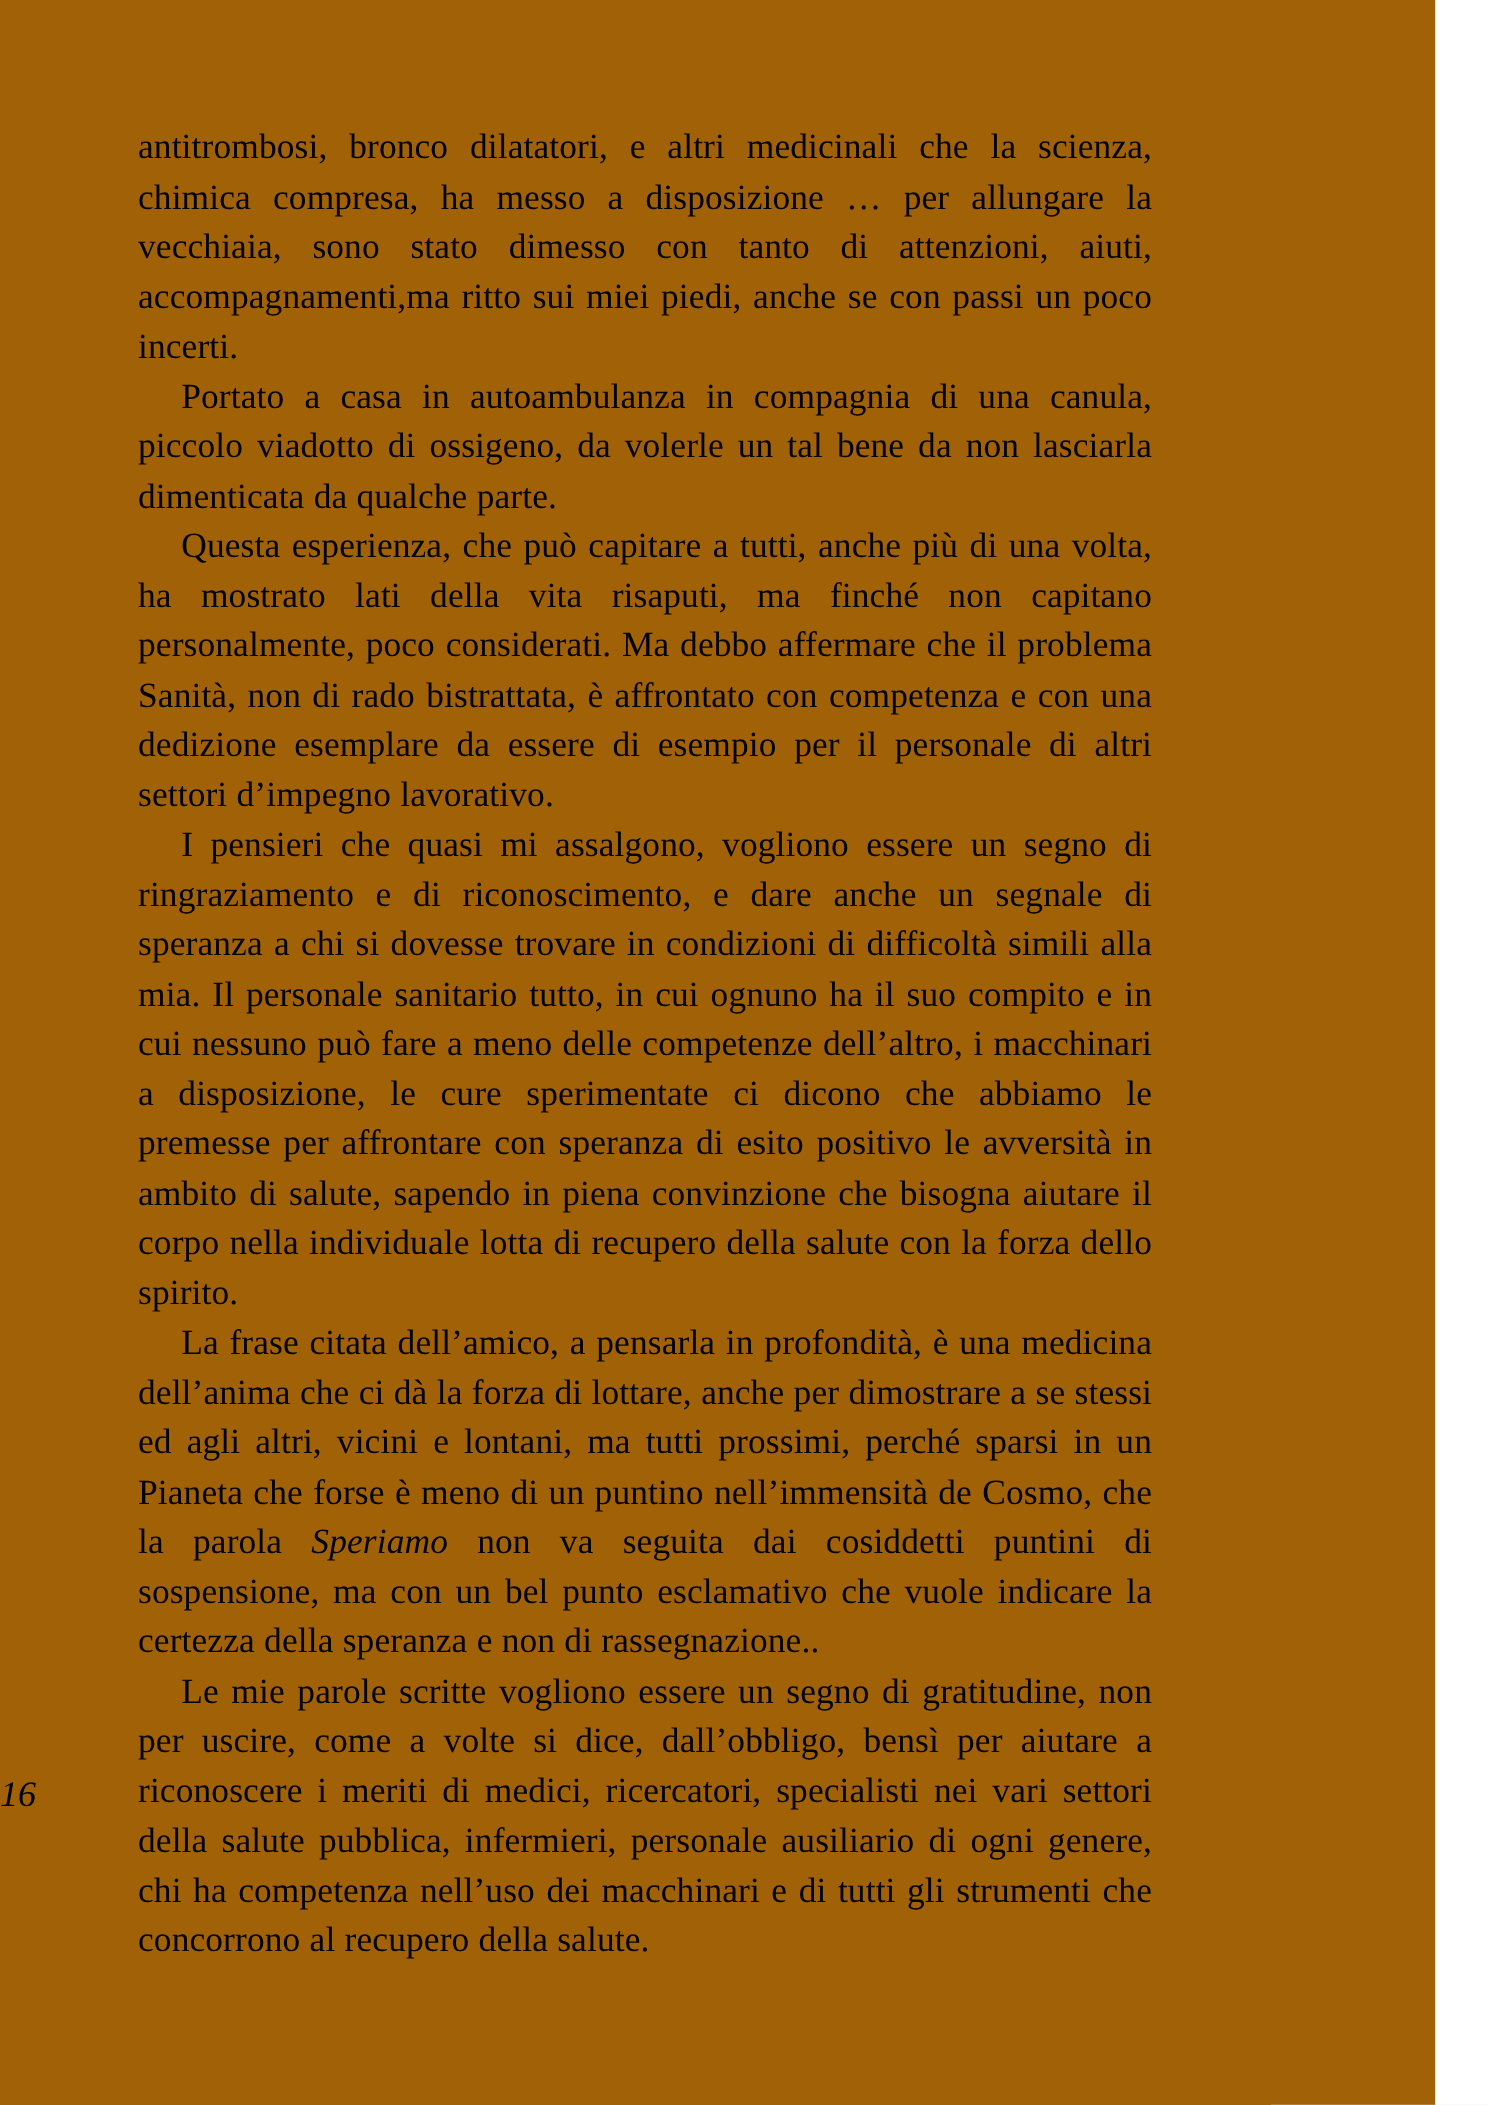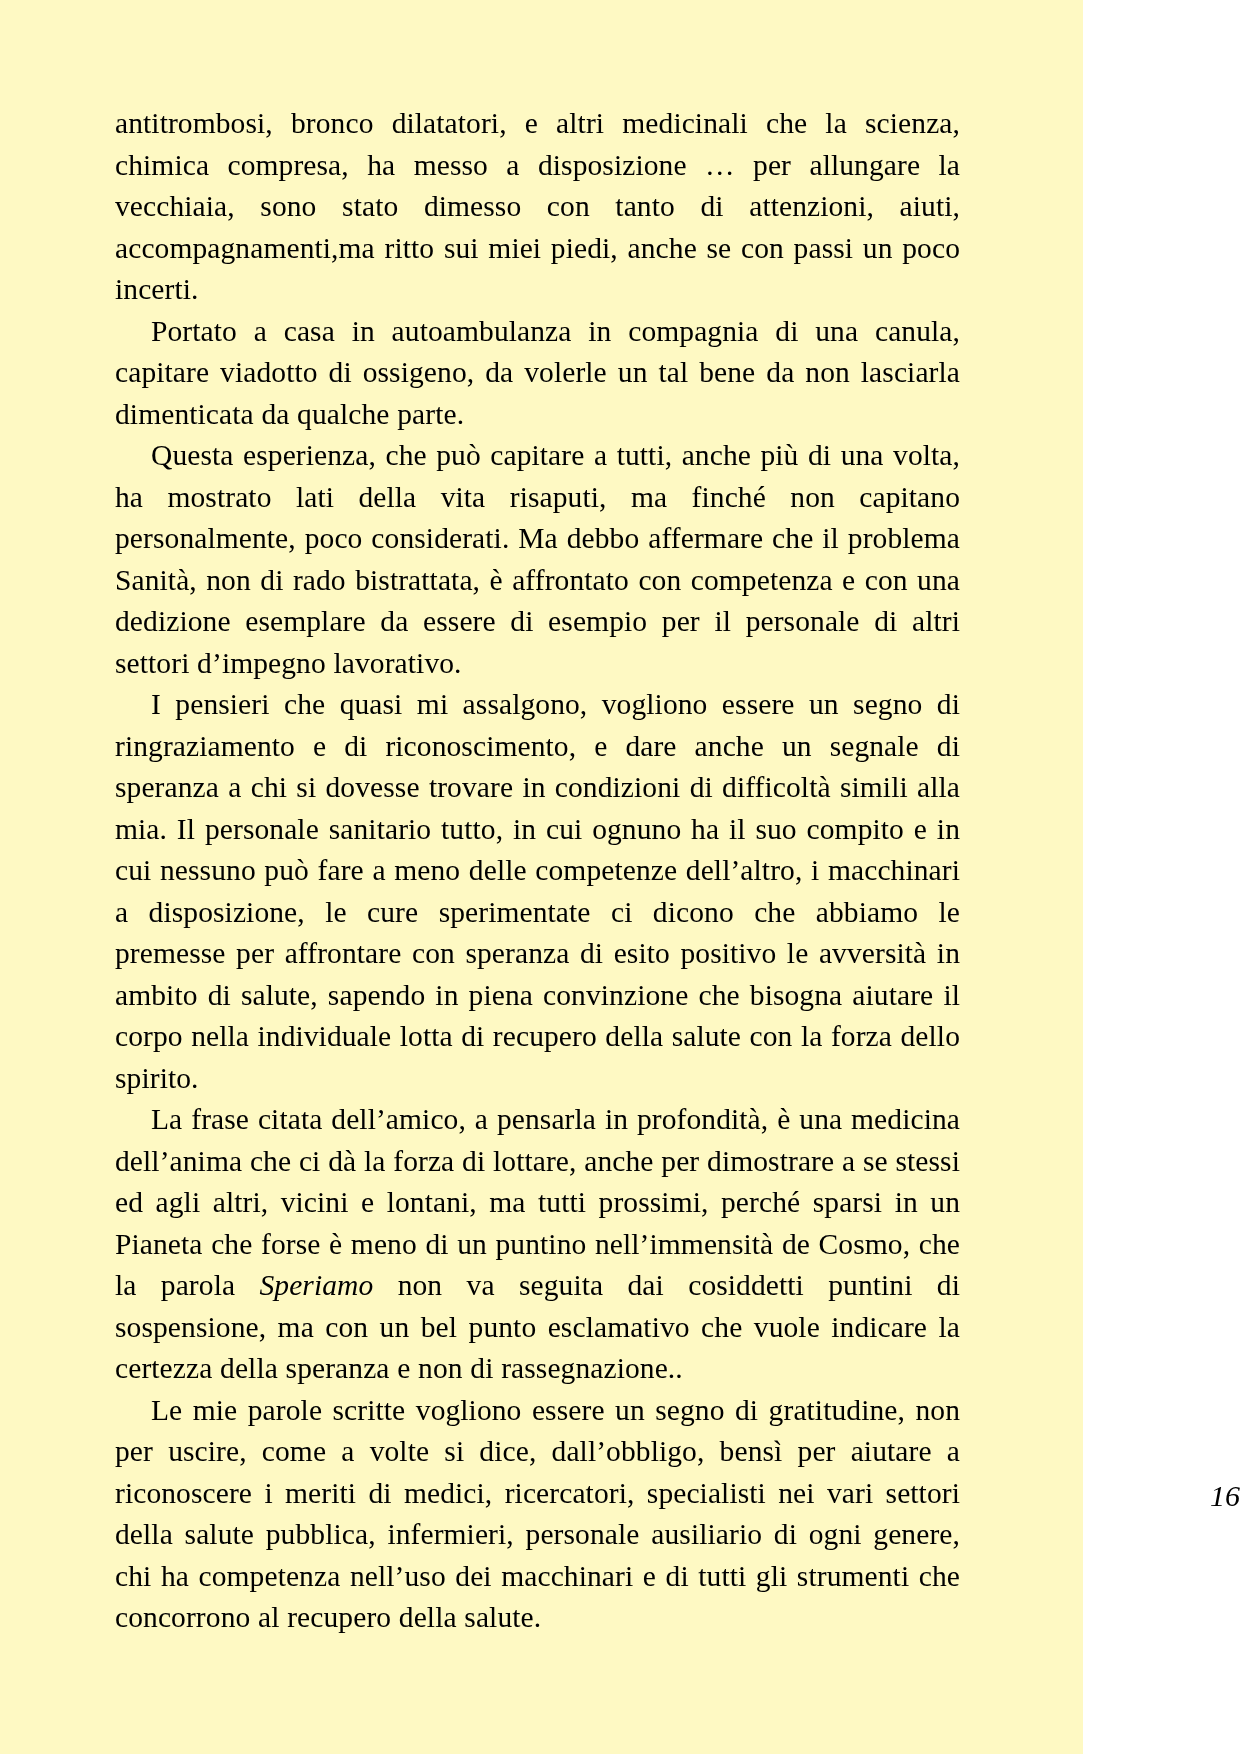--- a/index.html
+++ b/index.html
@@ -13,23 +13,23 @@
     font-family: "Liberation Serif", "DejaVu Serif", serif;
     color: #000000;
     position: relative;
     overflow: hidden;
   }
 
   .page {
     position: absolute;
     left: 0;
     top: 0;
-    width: 1083px;
+    width: 1196px;
     height: 1754px;
-    background: #fef9c3;
+    background: #a16207;
   }
 
   .text-block {
     position: absolute;
     left: 115px;
     top: 103px;
     width: 845px;
   }
 
   .para {
@@ -49,37 +49,37 @@
   }
 
   .para em {
   }
 
   .page-number {
     position: absolute;
     left: 0;
     top: 1478px;
     width: 1240px;
-    text-align: right;
+    text-align: left;
     font-size: 30px;
     font-style: italic;
     font-family: "Liberation Serif", "DejaVu Serif", serif;
     line-height: 36px;
   }
 </style>
 </head>
 <body>
 
 <div class="page">
 
   <div class="text-block">
 
     <p class="para">antitrombosi, bronco dilatatori, e altri medicinali che la scienza, chimica compresa, ha messo a disposizione … per allungare la vecchiaia, sono stato dimesso con tanto di attenzioni, aiuti, accompagnamenti,ma ritto sui miei piedi, anche se con passi un poco incerti.</p>
 
-    <p class="para indent">Portato a casa in autoambulanza in compagnia di una canula, capitare viadotto di ossigeno, da volerle un tal bene da non lasciarla dimenticata da qualche parte.</p>
+    <p class="para indent">Portato a casa in autoambulanza in compagnia di una canula, piccolo viadotto di ossigeno, da volerle un tal bene da non lasciarla dimenticata da qualche parte.</p>
 
     <p class="para indent">Questa esperienza, che può capitare a tutti, anche più di una volta, ha mostrato lati della vita risaputi, ma finché non capitano personalmente, poco considerati. Ma debbo affermare che il problema Sanità, non di rado bistrattata, è affrontato con competenza e con una dedizione esemplare da essere di esempio per il personale di altri settori  d’impegno lavorativo.</p>
 
     <p class="para indent">I pensieri che quasi mi assalgono, vogliono essere un segno di ringraziamento e di riconoscimento, e dare anche un segnale di speranza a chi si dovesse trovare in condizioni di difficoltà simili alla mia. Il personale sanitario tutto, in cui ognuno ha il suo compito e in cui nessuno può fare a meno delle competenze dell’altro, i macchinari a disposizione, le cure sperimentate ci dicono che abbiamo le premesse per affrontare con speranza di esito positivo le avversità in ambito di salute, sapendo in piena convinzione che bisogna aiutare il corpo nella individuale lotta di recupero della salute con la forza dello spirito.</p>
 
     <p class="para indent"><span>La frase citata dell’amico, a pensarla in profondità, è una medicina dell’anima che ci dà la forza di lottare, anche per dimostrare a se stessi ed agli altri, vicini e lontani, ma tutti prossimi, perché sparsi in un Pianeta che forse è meno di un puntino nell’immensità de Cosmo, che la parola </span><em>Speriamo</em><span> non va seguita dai cosiddetti puntini di sospensione, ma con un bel punto esclamativo che vuole indicare la certezza della speranza e non di rassegnazione..</span></p>
 
     <p class="para indent">Le mie parole scritte vogliono essere un segno di gratitudine, non per uscire, come a volte si dice, dall’obbligo, bensì per aiutare a riconoscere i meriti di medici, ricercatori, specialisti nei vari settori della salute pubblica, infermieri, personale ausiliario di ogni genere, chi ha competenza nell’uso dei macchinari e di tutti gli strumenti che concorrono al recupero della salute.</p>
 
   </div>

